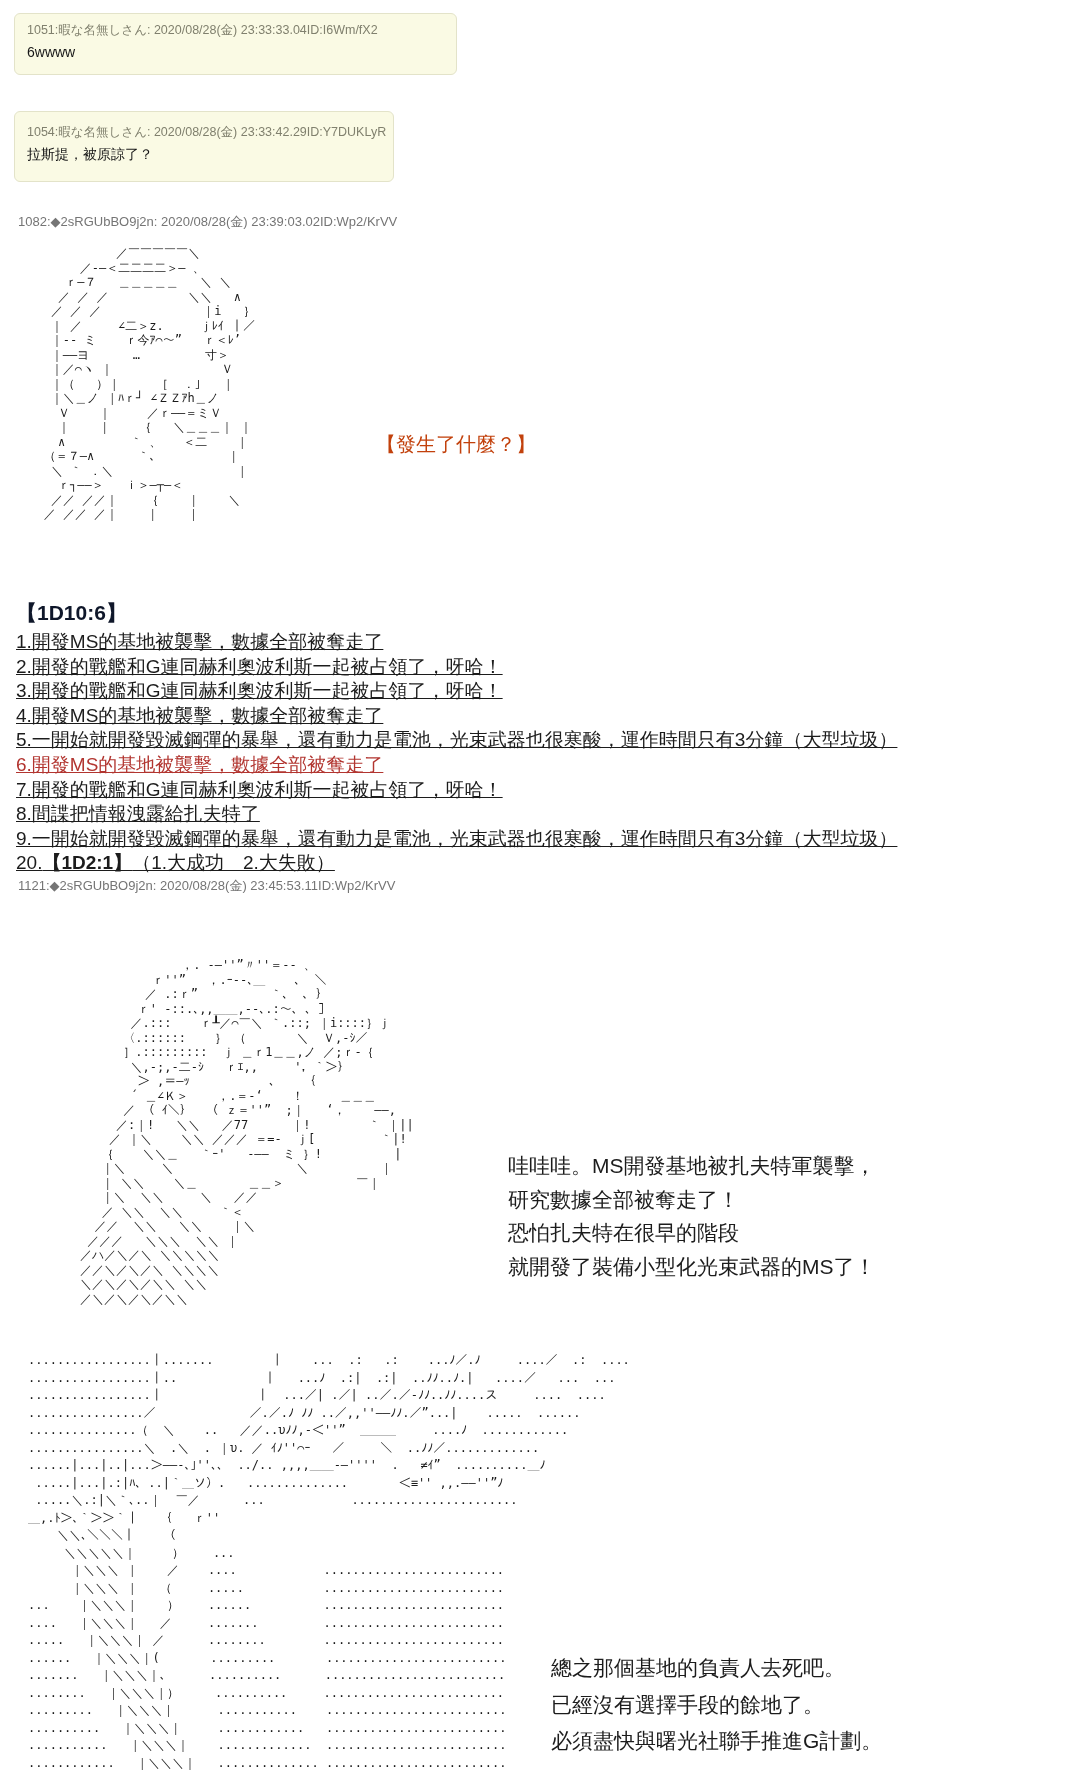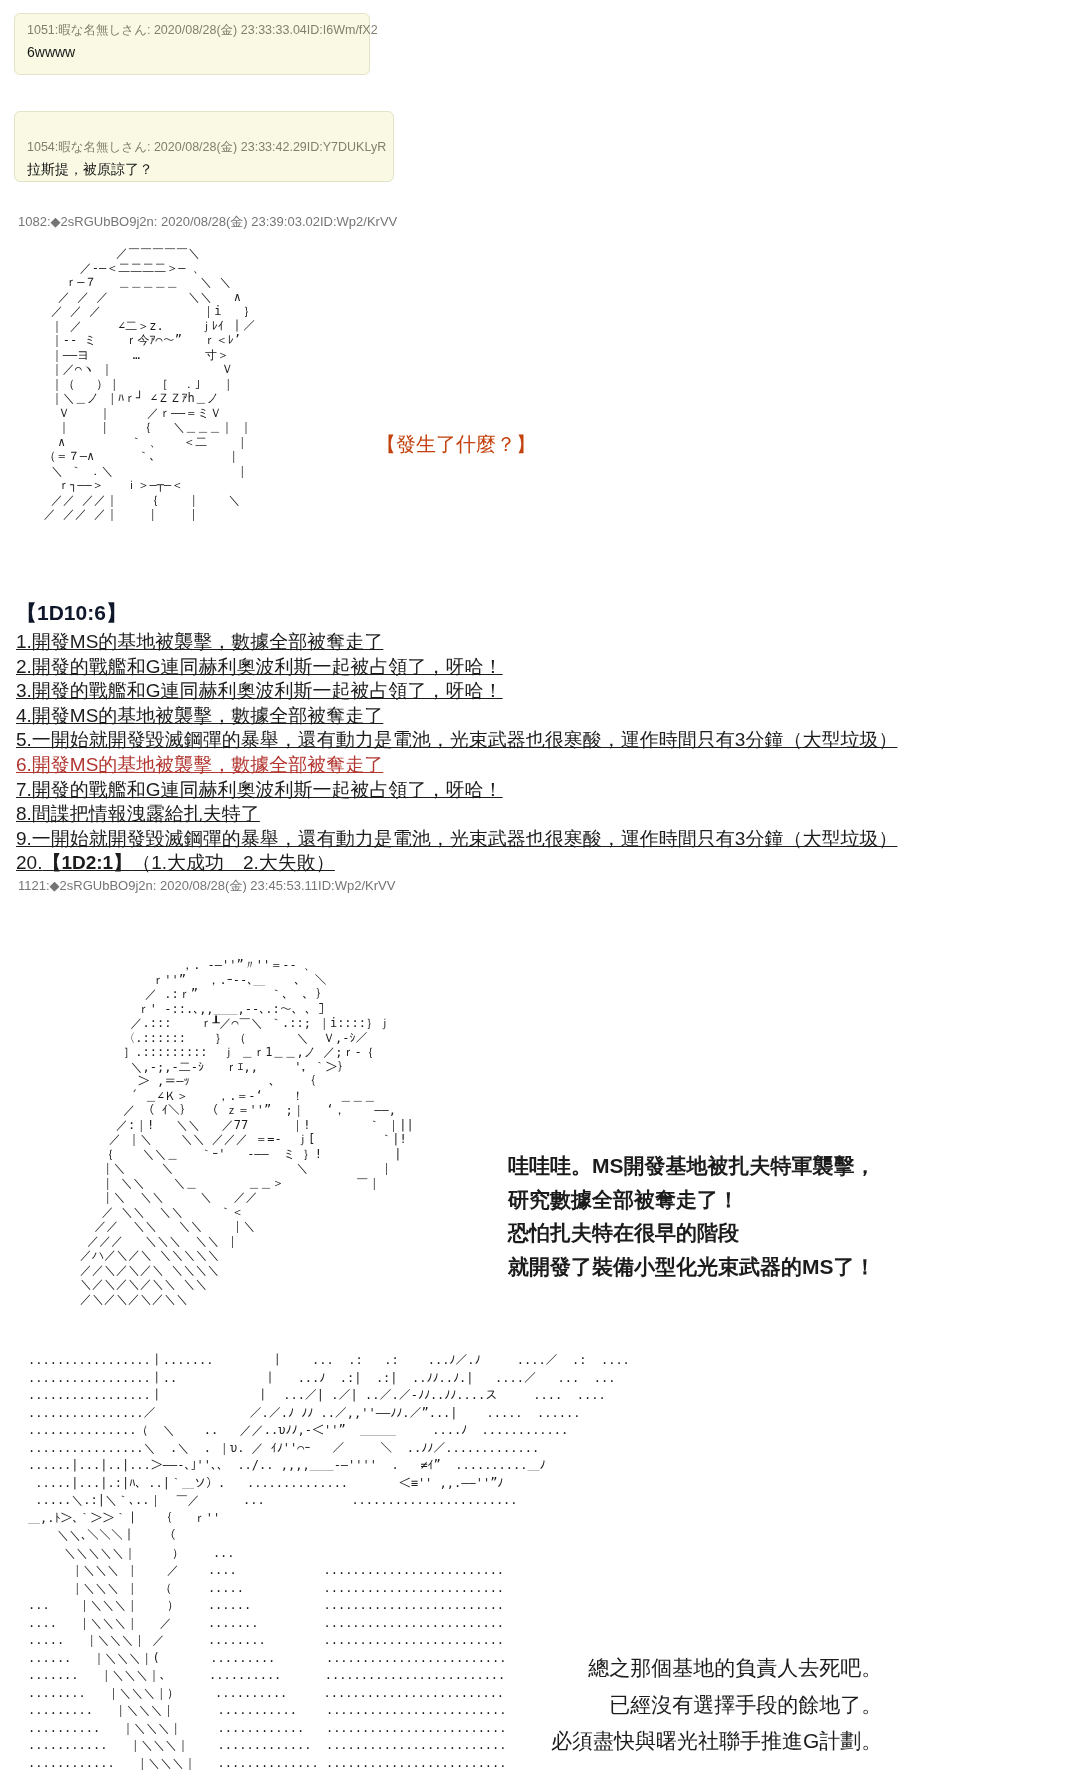--- a/index.html
+++ b/index.html
@@ -6,22 +6,22 @@
   html,body { background:#ffffff; }
   body { font-family:"Liberation Sans", sans-serif; color:#1f1f1f; }
   .page { position:relative; width:1080px; height:1790px; background:#ffffff; overflow:hidden; }
 
   .quote-box {
     position:absolute; background:#fafae4; border:1px solid #e3e3c9;
     border-radius:6px; padding:8px 12px 10px 12px;
   }
   .quote-box .q-header { font-size:12.5px; color:#80806e; white-space:nowrap; }
   .quote-box .q-body   { font-size:14px; color:#161616; margin-top:5px; white-space:nowrap; }
-  .qbox-1 { left:14px; top:13px;  width:356px; height:62px; }
-  .qbox-2 { left:14px; top:111px; width:380px; height:71px; padding-top:27px; }
+  .qbox-1 { left:14px; top:13px;  width:443px; height:62px; }
+  .qbox-2 { left:14px; top:111px; width:380px; height:71px; padding-top:12px; }
 
   .post-header { position:absolute; font-size:13px; color:#757575; white-space:nowrap; }
   .hdr-1082 { left:18px; top:213px; }
   .hdr-1121 { left:18px; top:877px; }
 
   .aa {
     position:absolute; font-family:"DejaVu Sans Mono", monospace;
     color:#1a1a1a; white-space:pre;
   }
   .aa-1 { left:22px; top:246px;  font-size:12px; line-height:14.5px; }
@@ -30,22 +30,22 @@
 
   .caption { position:absolute; left:376px; top:431px; font-size:20px; color:#c2410c; white-space:nowrap; }
 
   .dice-block { position:absolute; left:16px; top:599px; width:1050px; }
   .dice-title { font-size:21px; font-weight:700; color:#0f172a; height:31px; white-space:nowrap; }
   .dice-item  { font-size:19px; line-height:24.6px; color:#1c1c1c; white-space:nowrap;text-decoration:underline; }
   .dice-red   { color:#b23530; }
   .dice-bold  { font-weight:700; }
 
   .dialogue { position:absolute; color:#1c1c1c; }
-  .dlg-1 { left:508px; top:1149px; font-size:21px; line-height:33.5px;font-weight:bold; }
-  .dlg-2 { left:551px; top:1650px; font-size:21px; line-height:36.5px;text-align:right; }
+  .dlg-1 { left:508px; top:1149px; font-size:21px; line-height:33.5px; }
+  .dlg-2 { left:551px; top:1650px; font-size:21px; line-height:36.5px; }
   .dialogue div { white-space:nowrap; }
 </style>
 </head>
 <body>
 
 <div class="page">
 
   <div class="quote-box qbox-1">
     <div class="q-header">1051:暇な名無しさん: 2020/08/28(金) 23:33:33.04ID:I6Wm/fX2</div>
     <div class="q-body">6wwww</div>

